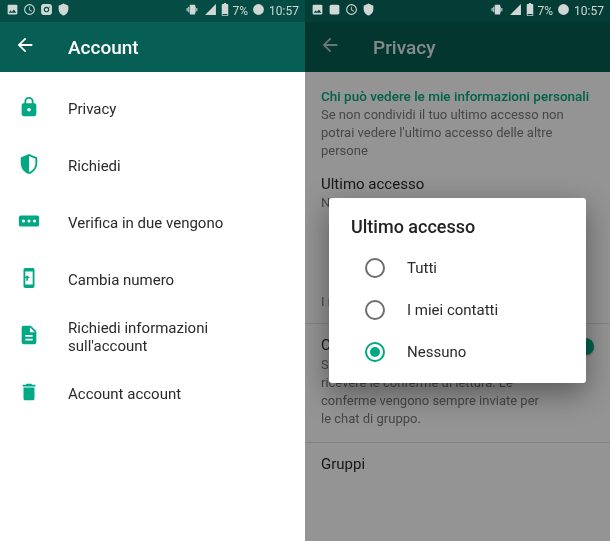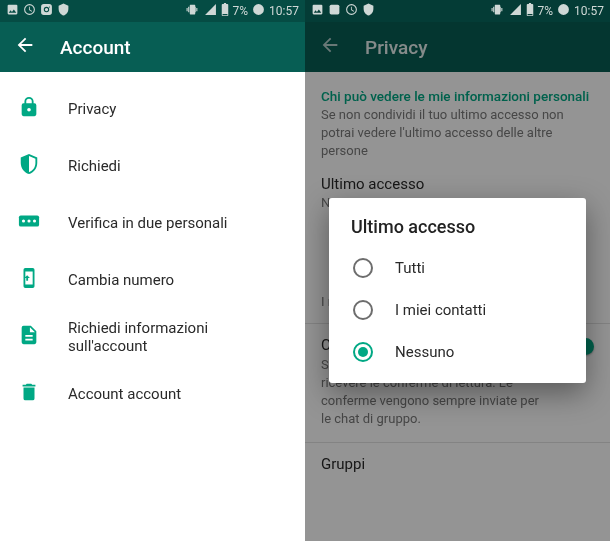--- a/index.html
+++ b/index.html
@@ -34,21 +34,21 @@
     gap: 4px;
   }
   .status-bar svg { fill: #cfd8d6; }
   .status-right span { color: #cfd8d6; font-size: 12px; }
   .app-bar {
     height: 50px;
     background: #075e54;
     display: flex;
     align-items: center;
     padding: 0 14px;
-    gap: 24px;
+    gap: 32px;
   }
   .app-bar .title {
     color: #fff;
     font-size: 19px;
     font-weight: 500;
   }
   .back-arrow svg { fill: #fff; }
   .list {
     padding-top: 8px;
   }
@@ -158,21 +158,21 @@
   .dialog-title {
     font-size: 18px;
     color: #222;
     padding: 0 22px 10px 22px;
     font-weight: 500;
   }
   .radio-row {
     display: flex;
     align-items: center;
     gap: 22px;
-    padding: 11px 24px;
+    padding: 11px 36px;
   }
   .radio {
     width: 20px;
     height: 20px;
     border: 2px solid #6d6d6d;
     border-radius: 50%;
     position: relative;
     flex-shrink: 0;
   }
   .radio.selected {
@@ -249,21 +249,21 @@
           </svg></span>
       <span class="label">Richiedi</span>
     </div>
     <div class="list-item">
       <span class="icon"><svg width="22" height="18" viewBox="0 0 24 18">
             <rect x="1" y="3" width="22" height="12" rx="2" fill="#00a884"></rect>
             <circle cx="6" cy="9" r="1.7" fill="#fff"></circle>
             <circle cx="12" cy="9" r="1.7" fill="#fff"></circle>
             <circle cx="18" cy="9" r="1.7" fill="#fff"></circle>
           </svg></span>
-      <span class="label">Verifica in due personali</span>
+      <span class="label">Verifica in due vengono</span>
     </div>
     <div class="list-item">
       <span class="icon"><svg width="22" height="22" viewBox="0 0 24 24">
             <path d="M16 1H8a2 2 0 0 0-2 2v18a2 2 0 0 0 2 2h8a2 2 0 0 0 2-2V3a2 2 0 0 0-2-2m0 18H8V5h8v14M10 9l-3 3h2v3h2v-3h2l-3-3z" fill="#00a884"></path>
           </svg></span>
       <span class="label">Cambia numero</span>
     </div>
     <div class="list-item">
       <span class="icon"><svg width="22" height="22" viewBox="0 0 24 24">
             <path d="M14 2H6a2 2 0 0 0-2 2v16a2 2 0 0 0 2 2h12a2 2 0 0 0 2-2V8l-6-6m2 16H8v-2h8v2m0-4H8v-2h8v2m-3-5V3.5L18.5 9H13z"></path>

